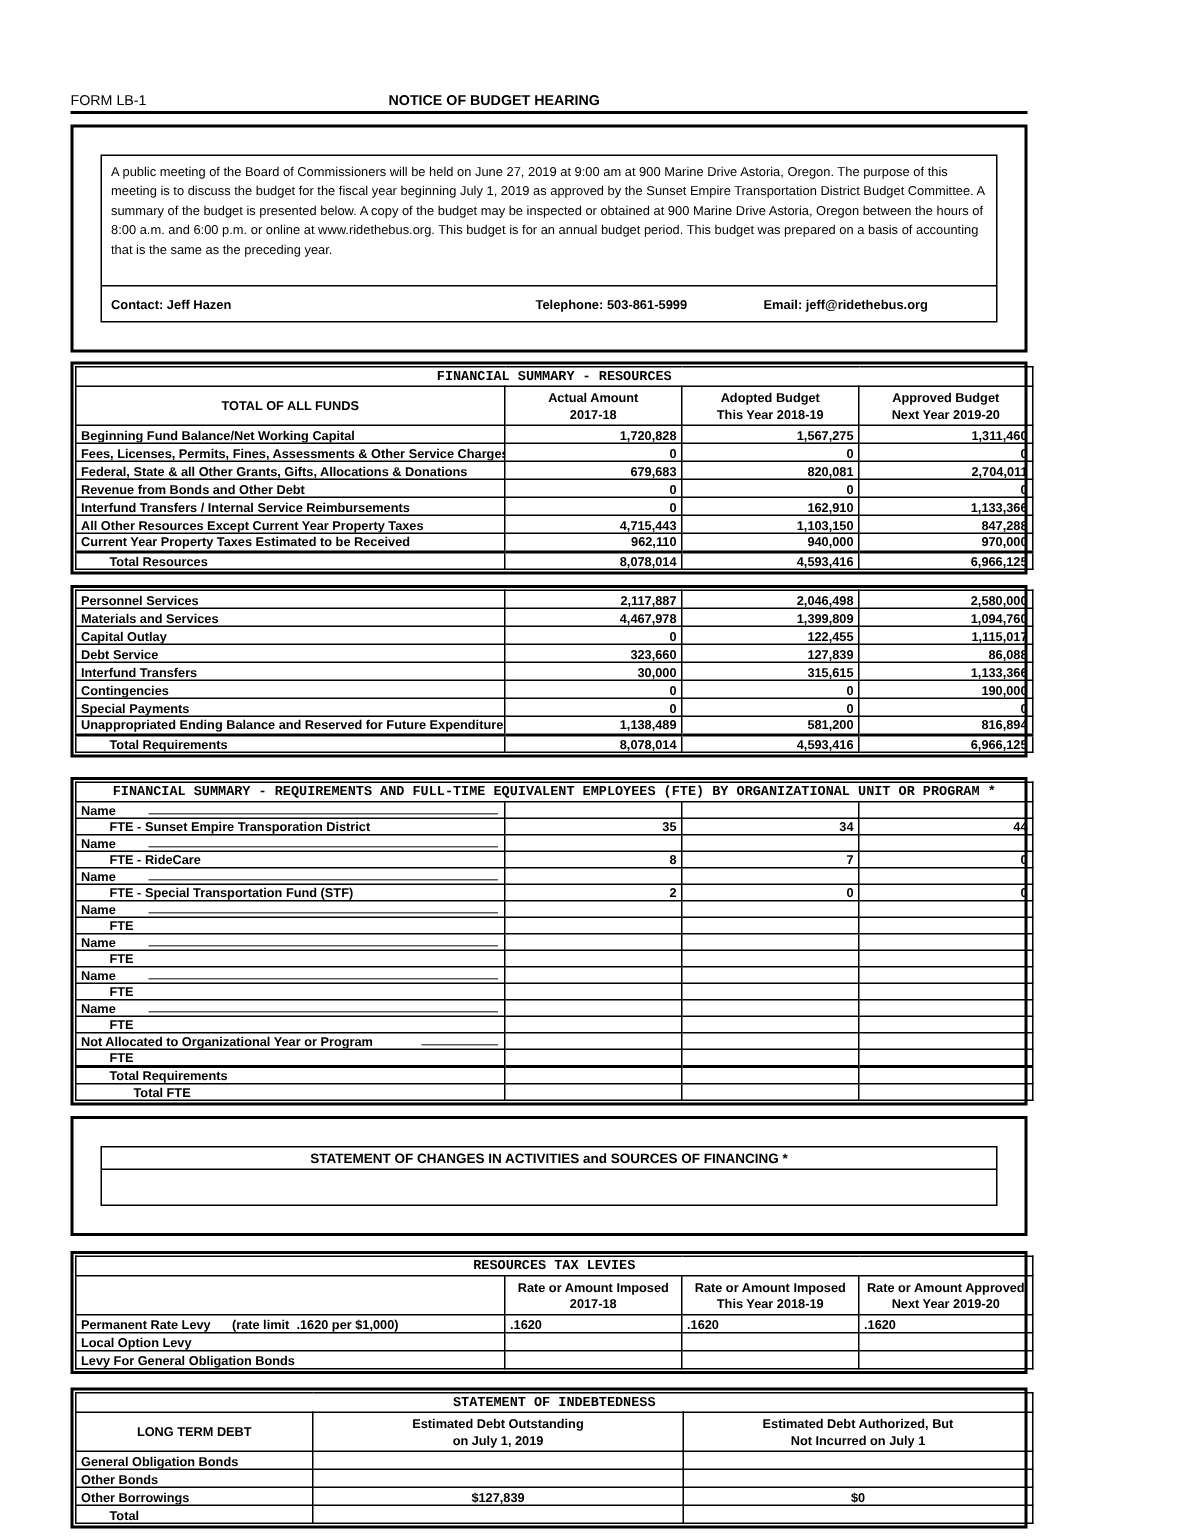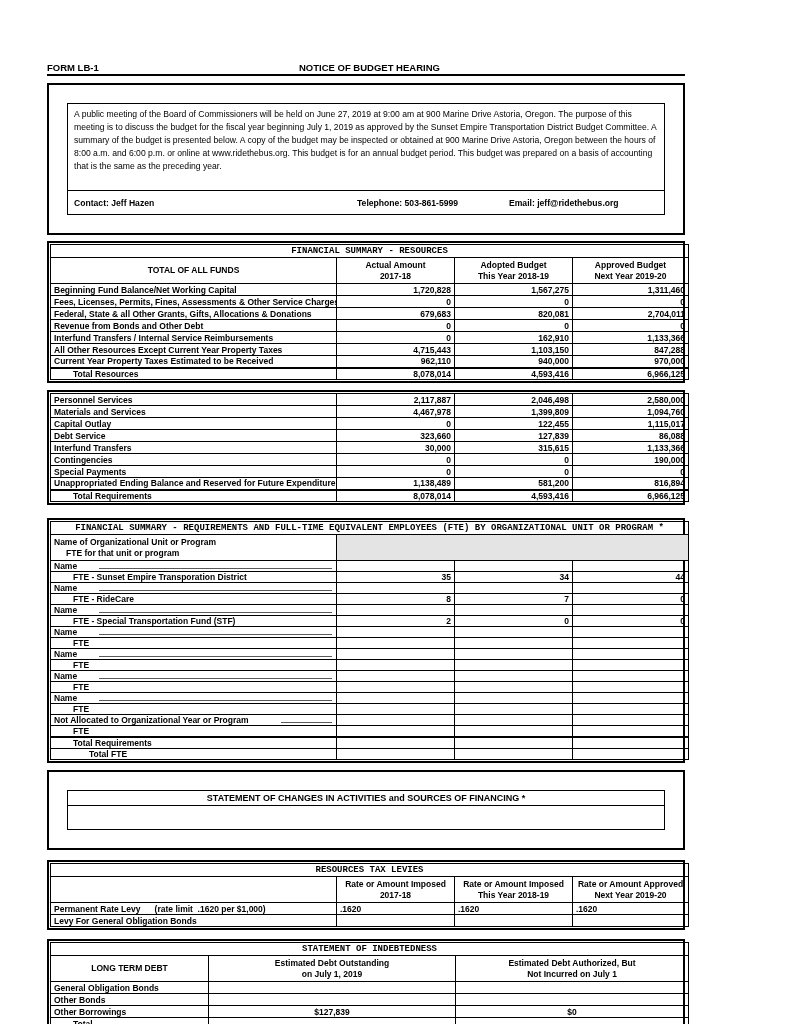--- a/index.html
+++ b/index.html
@@ -2,21 +2,21 @@
 <html><head>
 <meta charset="utf-8">
 <style>
   * { margin:0; padding:0; box-sizing:border-box; }
   html,body { background:#ffffff; }
   body { width:791px; height:1024px; font-family:"Liberation Sans", sans-serif; color:#000; }
   .page { padding:62px 106px 0 47px; }
 
   
   .form-header { display:flex; align-items:flex-end; border-bottom:2px solid #000; padding-bottom:1px; margin-bottom:7px; }
-  .form-number { font-weight:700; font-size:9.5px; width:252px; }
+  .form-number { font-weight:400; font-size:9.5px; width:212px; }
   .form-title { font-weight:700; font-size:9.5px; }
 
   
   .outer-box { border:2px solid #000; padding:18px; margin-bottom:6px; }
   .inner-box { border:1px solid #000; }
   .notice-body { padding:4px 6px 0 6px; font-size:8.6px; line-height:1.5; height:86px; font-weight:400; }
   .notice-contact { border-top:1px solid #000; display:flex; font-size:8.6px; font-weight:700; padding:7px 6px 6px 6px; }
   .contact-name { width:283px; }
   .contact-phone { width:152px; }
 
@@ -220,27 +220,20 @@
       <colgroup>
           <col style="width:286px">
           <col style="width:118px">
           <col style="width:118px">
           <col style="width:116px">
         </colgroup>
       <tbody>
           <tr class="tbl-title">
             <td colspan="4">FINANCIAL SUMMARY - REQUIREMENTS AND FULL-TIME EQUIVALENT EMPLOYEES (FTE) BY ORGANIZATIONAL UNIT OR PROGRAM *</td>
           </tr>
-      <tr class="hdr">
-        <td style="text-align:left;">
-              <div>Name of Organizational Unit or Program</div>
-              <div style="padding-left:12px;">FTE for that unit or program</div>
-            </td>
-        <td colspan="3" class="gray"></td>
-      </tr>
       <tr class="fte-row">
             <td><span>Name</span><span class="fill"></span></td>
             <td class="num"></td>
             <td class="num"></td>
             <td class="num"></td>
           </tr>
       <tr class="fte-row">
             <td class="indent1">FTE - Sunset Empire Transporation District</td>
             <td class="num">35</td>
             <td class="num">34</td>
@@ -378,20 +371,26 @@
         <td>
               <div>Rate or Amount Approved</div>
               <div>Next Year 2019-20</div>
             </td>
       </tr>
       <tr>
             <td class="pre">Permanent Rate Levy      (rate limit  .1620 per $1,000)</td>
             <td class="left">.1620</td>
             <td class="left">.1620</td>
             <td class="left">.1620</td>
+          </tr>
+      <tr>
+            <td>Local Option Levy</td>
+            <td class="left"></td>
+            <td class="left"></td>
+            <td class="left"></td>
           </tr>
       <tr>
             <td>Levy For General Obligation Bonds</td>
             <td class="left"></td>
             <td class="left"></td>
             <td class="left"></td>
           </tr>
     </tbody>
       </table>
   </div>

